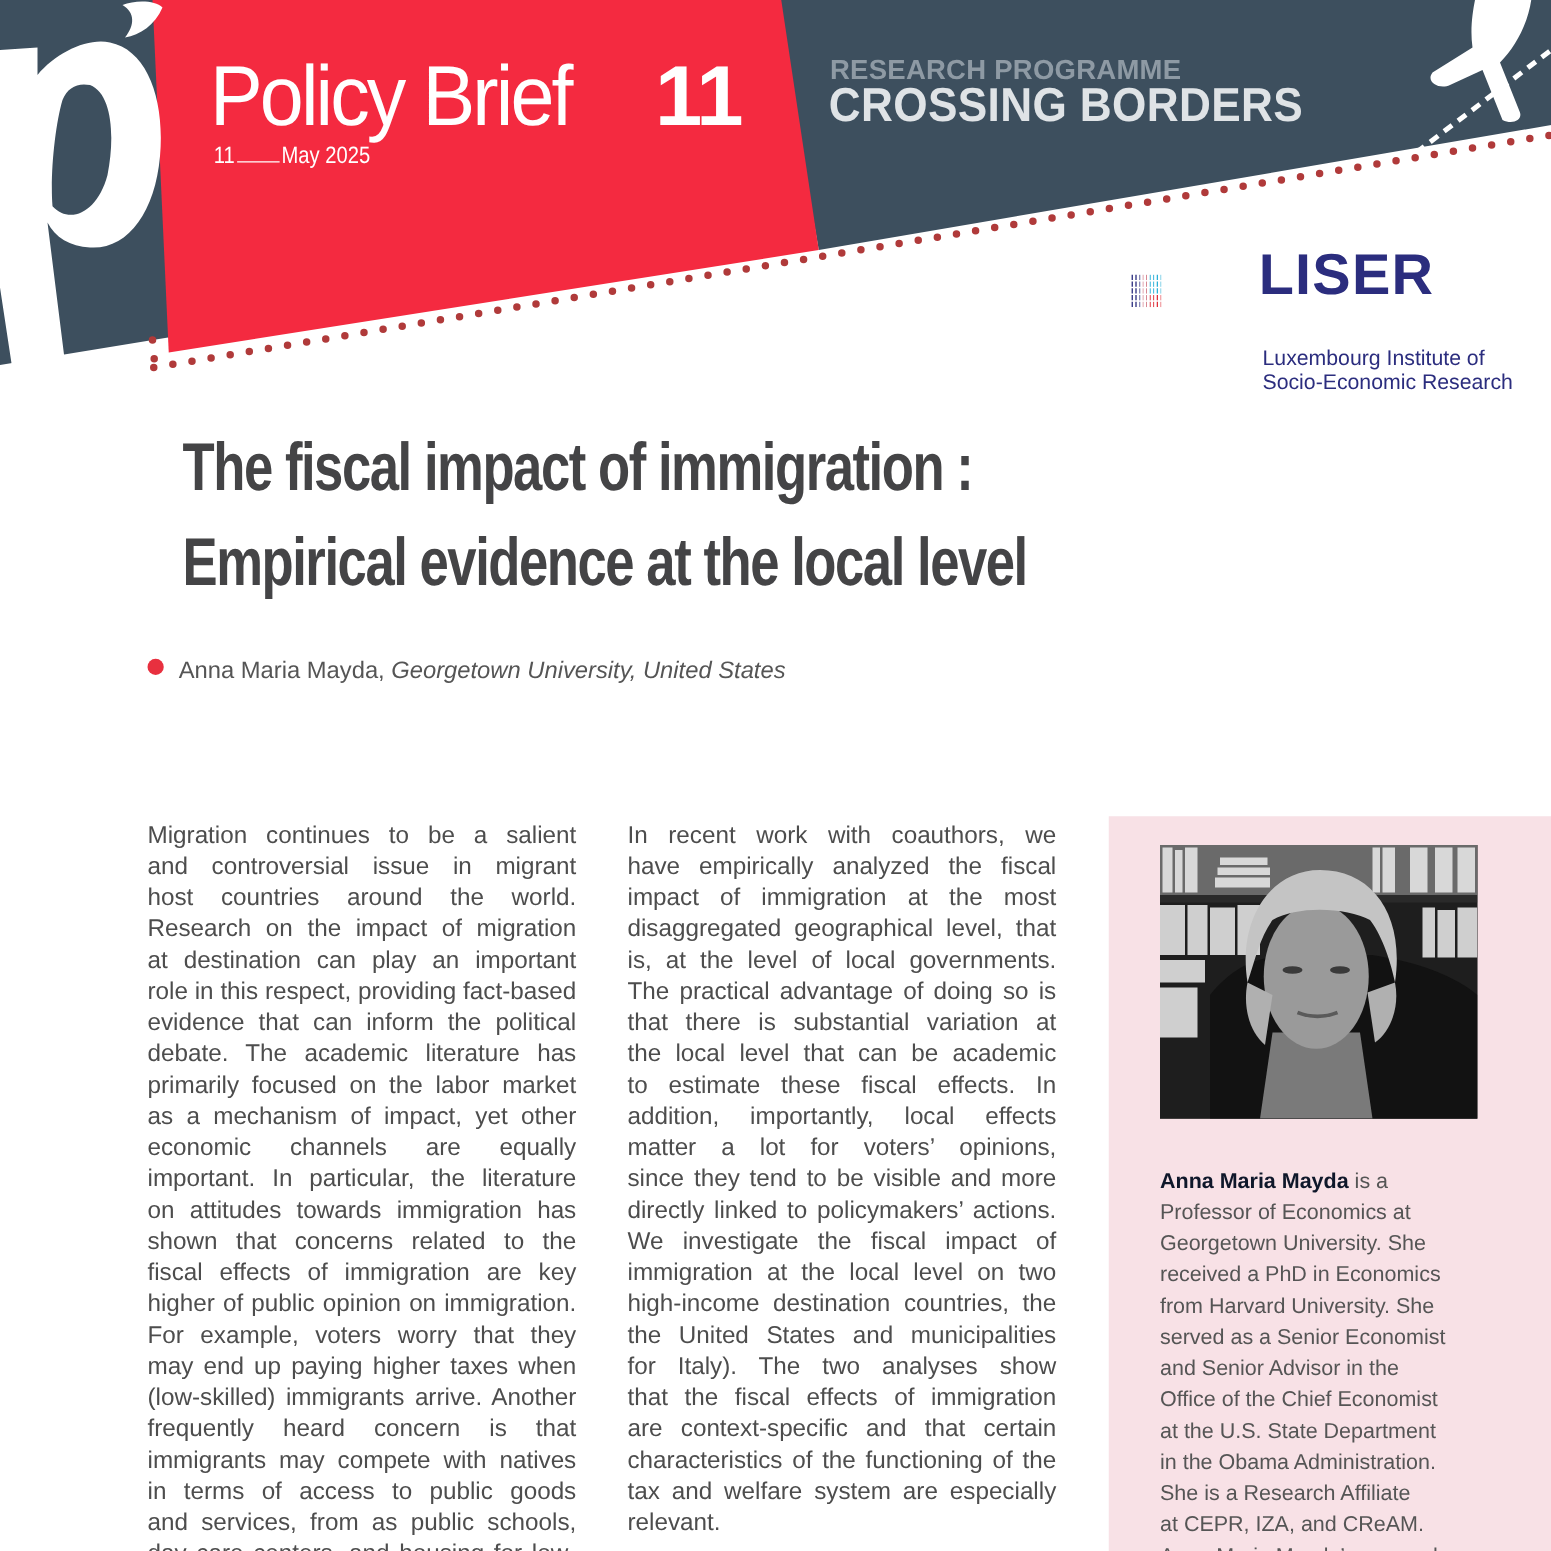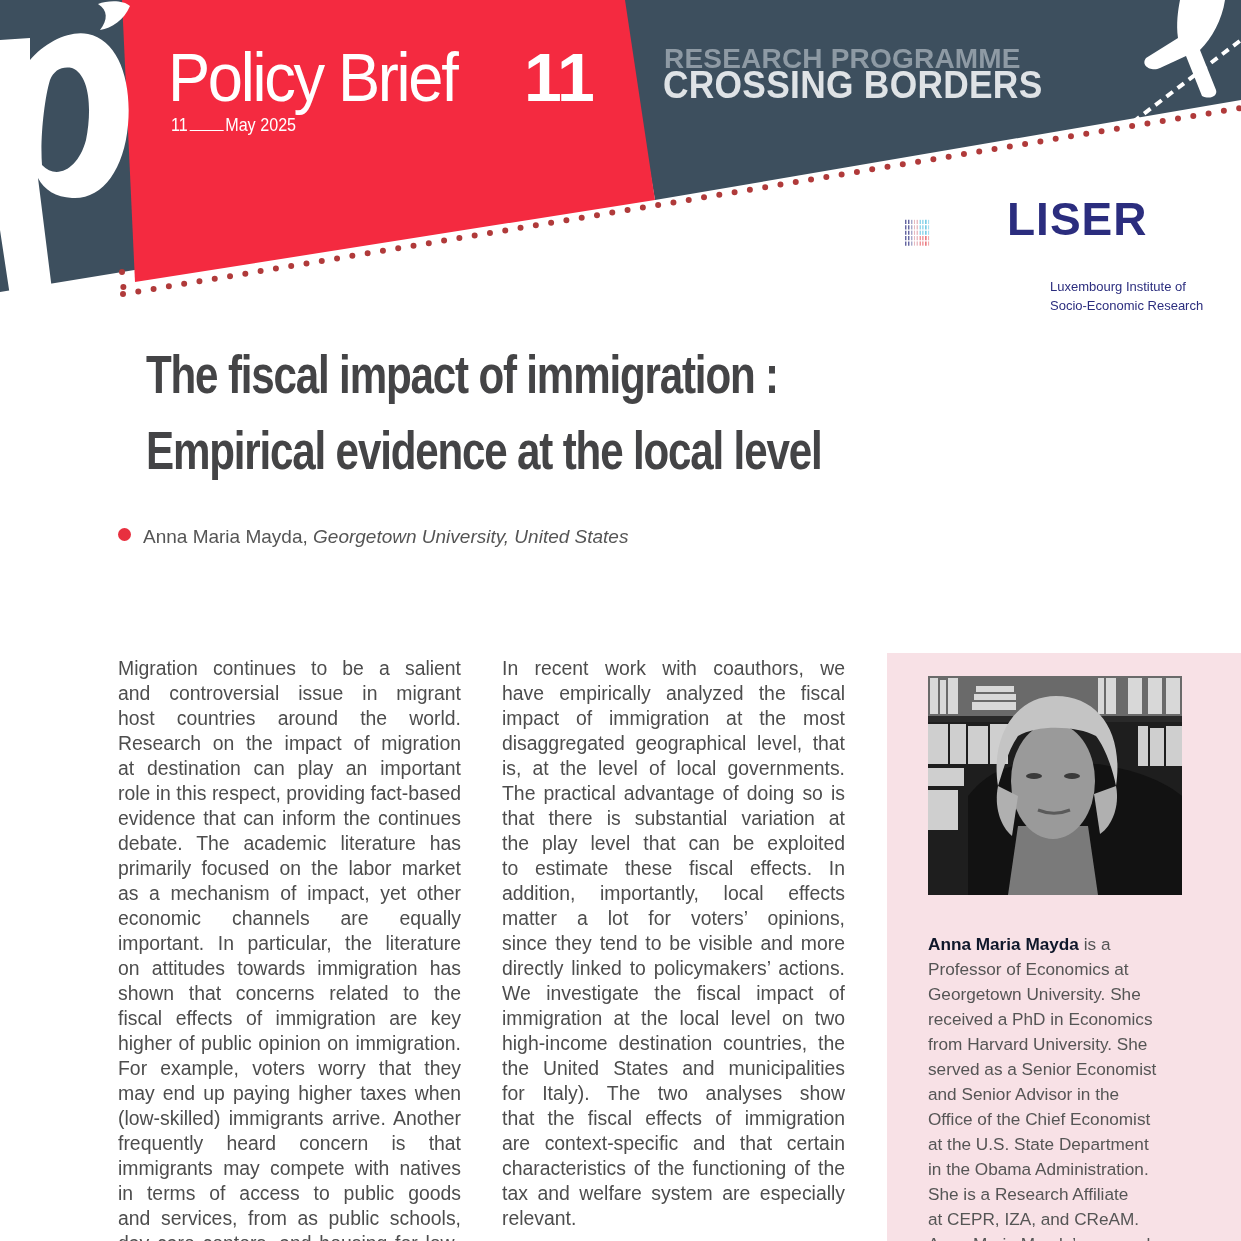--- a/index.html
+++ b/index.html
@@ -7,26 +7,26 @@
     body { position: relative; font-family: "Liberation Sans", sans-serif; color: #4a4a4a; }
 
     .header-art { position: absolute; left: 0; top: 0; width: 1241px; height: 310px; }
 
     .pb-title { position: absolute; left: 168px; top: 38px; color: #fff; white-space: nowrap; }
     .pb-title .word { font-family: "Liberation Sans", sans-serif; font-size: 68px; font-weight: 400; letter-spacing: -2.5px; transform: scaleX(0.93); display: inline-block; transform-origin: left; }
     .pb-title .num { position: absolute; left: 356px; top: 0; font-size: 68px; font-weight: 700; letter-spacing: -1px; }
     .pb-date { position: absolute; left: 171px; top: 114px; color: #fff; font-size: 19px; font-family: "Liberation Sans Narrow", "Liberation Sans", sans-serif; transform: scaleX(0.85); transform-origin: left; white-space: nowrap; }
     .pb-date .line { display: inline-block; width: 40px; border-bottom: 1px solid #fff; margin: 0 2px; height: 14px; }
 
-    .prog-label { position: absolute; left: 664px; top: 43px; font-weight: 700; font-size: 28px; color: #8e9aa4; letter-spacing: 0.2px; white-space: nowrap; }
+    .prog-label { position: absolute; left: 664px; top: 43px; font-weight: 700; font-size: 22px; color: #8e9aa4; letter-spacing: 0.2px; white-space: nowrap; }
     .prog-name { position: absolute; left: 663px; top: 64px; font-weight: 700; font-size: 38px; color: #dfe3e6; letter-spacing: 0.3px; white-space: nowrap; transform: scaleX(0.93); transform-origin: left; }
 
     .liser-logo { position: absolute; left: 904px; top: 193px; width: 300px; height: 125px; }
     .liser-word { position: absolute; left: 1007px; top: 196px; font-size: 46px; font-weight: 700; color: #2b2d7e; letter-spacing: 1px; line-height: 1; }
-    .liser-sub { position: absolute; left: 1010px; top: 277px; font-size: 13px; color: #2b2d7e; line-height: 19px; margin-left: 40px; }
+    .liser-sub { position: absolute; left: 1010px; top: 277px; font-size: 17px; color: #2b2d7e; line-height: 19px; }
 
     .title { position: absolute; left: 118px; top: 336px; width: 800px; color: #444446; font-family: "Liberation Sans Narrow", "Liberation Sans", sans-serif; font-weight: 700; font-size: 54px; line-height: 76px; letter-spacing: -1.5px; margin-left: 28px; }
     .title .line { display: block; transform: scaleX(0.78); transform-origin: left; white-space: nowrap; }
 
     .author-line { position: absolute; left: 118px; top: 526px; font-size: 19px; color: #555; white-space: nowrap; }
     .author-line .dot { display: inline-block; width: 13px; height: 13px; border-radius: 50%; background: #e8303f; margin-right: 12px; vertical-align: 2px; }
     .author-line em { font-style: italic; }
 
     .col { position: absolute; top: 656px; width: 343px; font-size: 19.4px; line-height: 25px; color: #4d4d4d; text-align: justify; text-align-last: justify; }
     .col .ln { display: block; text-align: justify; text-align-last: justify; white-space: nowrap; height: 25px; overflow: visible; }
@@ -117,21 +117,21 @@
   <span class="dot"></span><span>Anna Maria Mayda, </span><em>Georgetown University, United States</em>
 </div>
 
 <div class="col col-1" id="col1">
     <span class="ln">Migration continues to be a salient</span>
     <span class="ln">and controversial issue in migrant</span>
     <span class="ln">host countries around the world.</span>
     <span class="ln">Research on the impact of migration</span>
     <span class="ln">at destination can play an important</span>
     <span class="ln">role in this respect, providing fact-based</span>
-    <span class="ln">evidence that can inform the continues</span>
+    <span class="ln">evidence that can inform the political</span>
     <span class="ln">debate. The academic literature has</span>
     <span class="ln">primarily focused on the labor market</span>
     <span class="ln">as a mechanism of impact, yet other</span>
     <span class="ln">economic channels are equally</span>
     <span class="ln">important. In particular, the literature</span>
     <span class="ln">on attitudes towards immigration has</span>
     <span class="ln">shown that concerns related to the</span>
     <span class="ln">fiscal effects of immigration are key</span>
     <span class="ln">higher of public opinion on immigration.</span>
     <span class="ln">For example, voters worry that they</span>
@@ -144,21 +144,21 @@
     <span class="ln">day care centers, and housing for low-</span>
   </div>
 <div class="col col-2" id="col2">
     <span class="ln">In recent work with coauthors, we</span>
     <span class="ln">have empirically analyzed the fiscal</span>
     <span class="ln">impact of immigration at the most</span>
     <span class="ln">disaggregated geographical level, that</span>
     <span class="ln">is, at the level of local governments.</span>
     <span class="ln">The practical advantage of doing so is</span>
     <span class="ln">that there is substantial variation at</span>
-    <span class="ln">the play level that can be exploited</span>
+    <span class="ln">the local level that can be academic</span>
     <span class="ln">to estimate these fiscal effects. In</span>
     <span class="ln">addition, importantly, local effects</span>
     <span class="ln">matter a lot for voters’ opinions,</span>
     <span class="ln">since they tend to be visible and more</span>
     <span class="ln">directly linked to policymakers’ actions.</span>
     <span class="ln">We investigate the fiscal impact of</span>
     <span class="ln">immigration at the local level on two</span>
     <span class="ln">high-income destination countries, the</span>
     <span class="ln">the United States and municipalities</span>
     <span class="ln">for Italy). The two analyses show</span>

